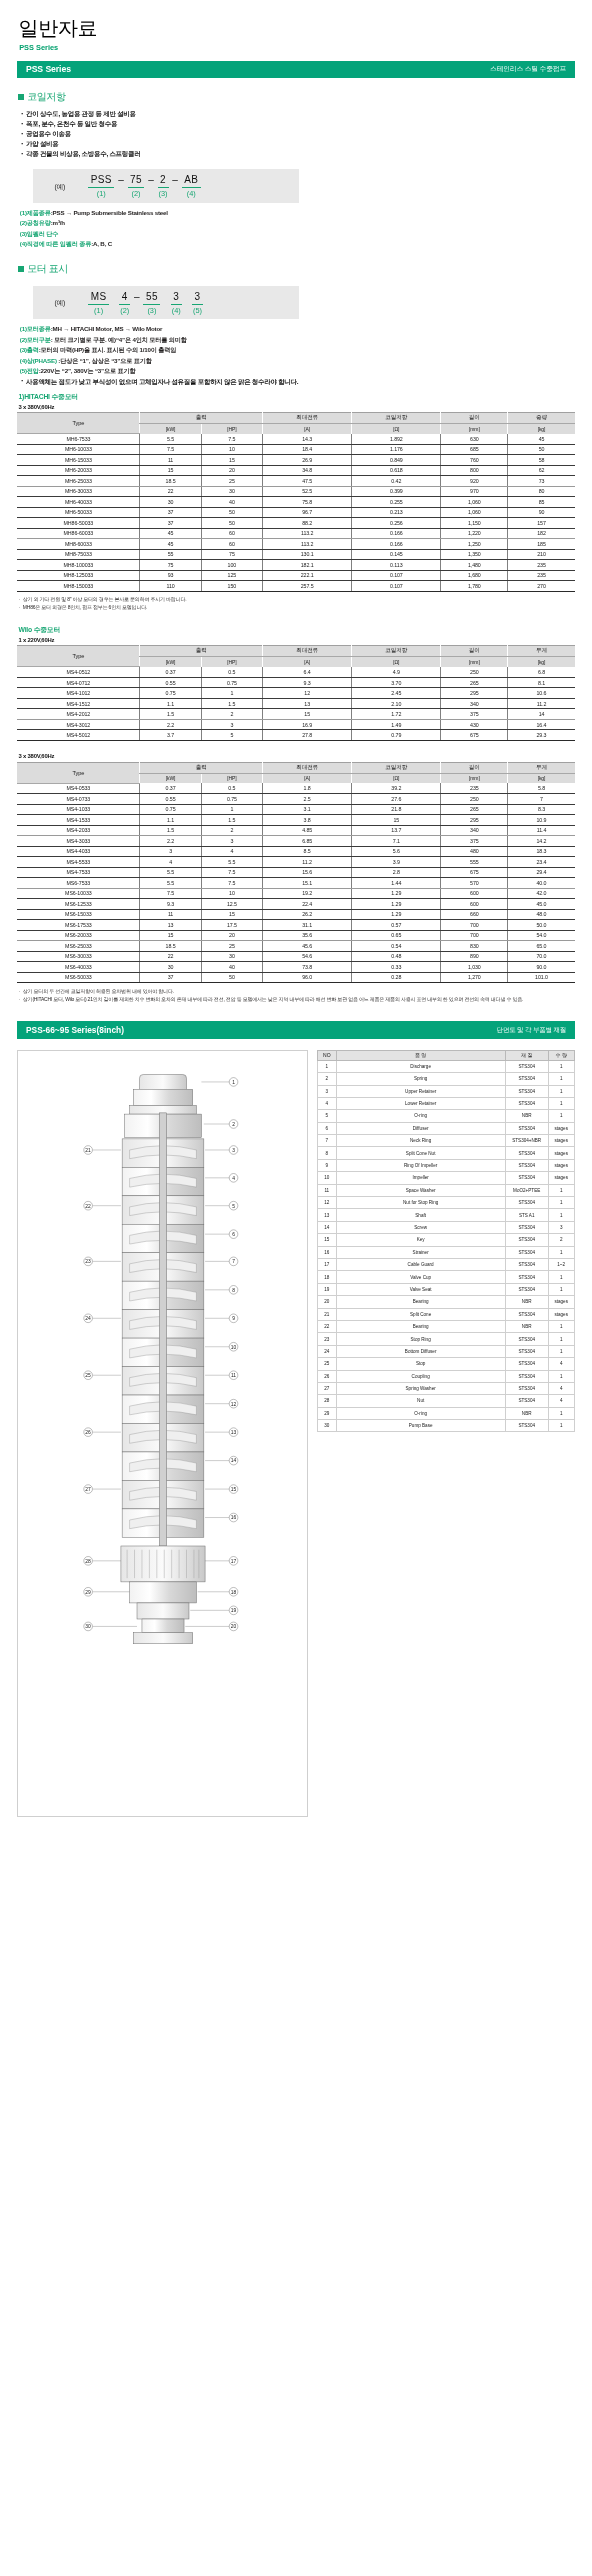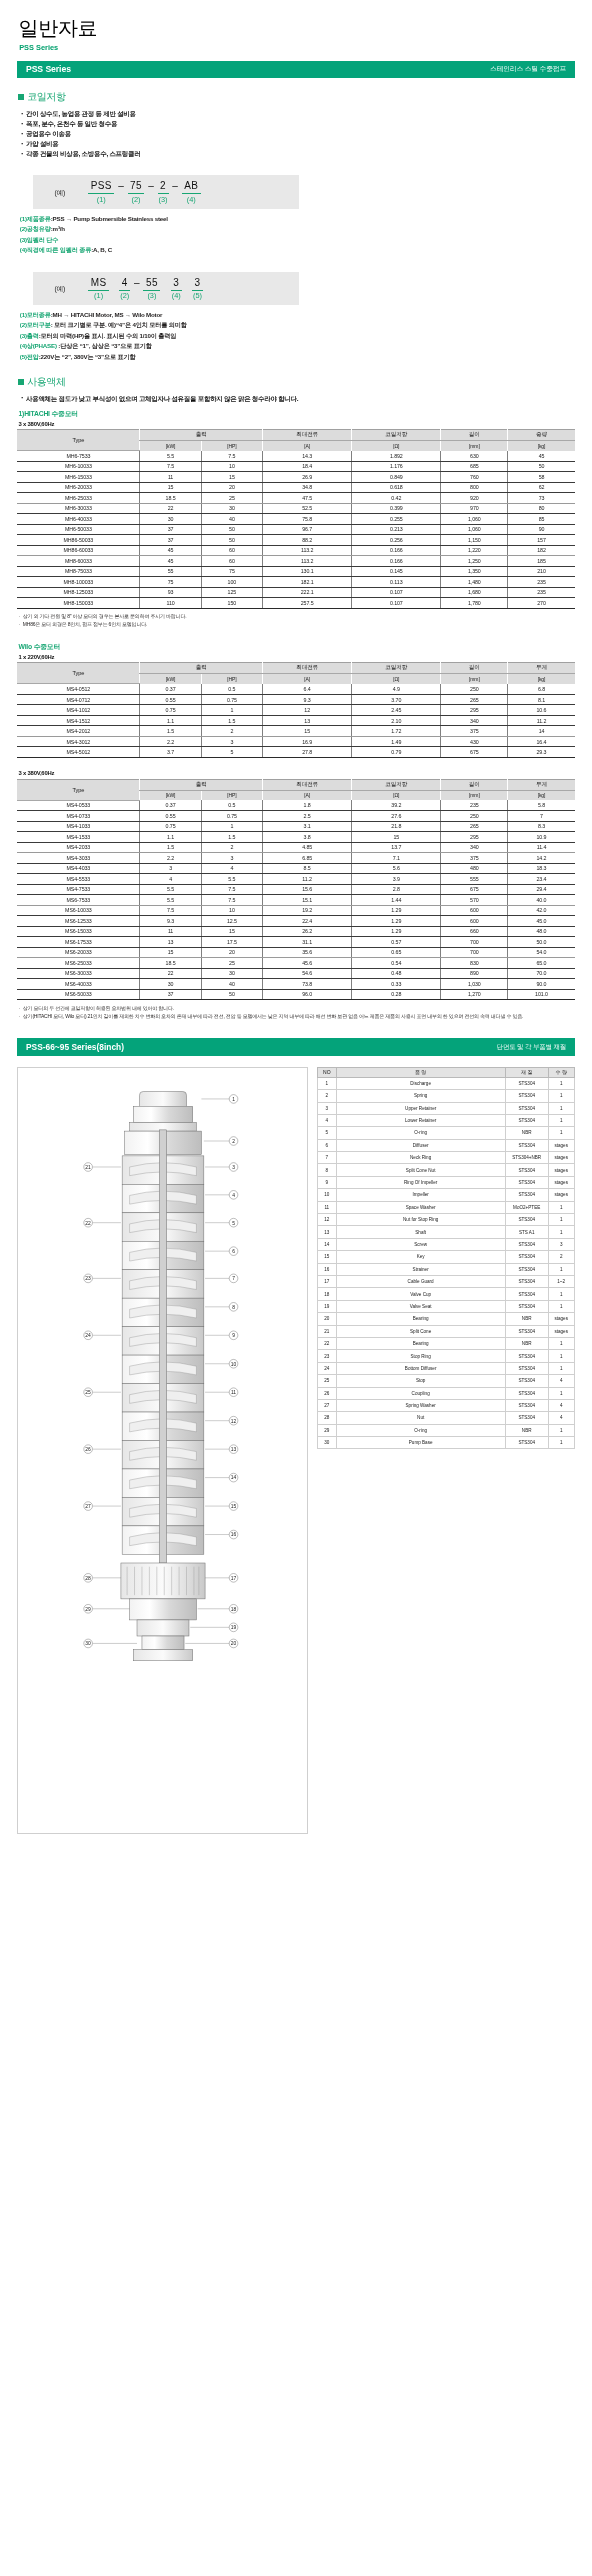--- a/index.html
+++ b/index.html
@@ -55,21 +55,21 @@
   .bullets li:before{
     content:"·"; position:absolute; left:0; top:-0.6px; font-size:8.7px; font-weight:bold;
   }
   ul.bullets{ padding:0; }
 
   
   .desig-box {
     background:#e8e8e8;
     padding: 5px 0 3.7px 0;
     display:flex; align-items:center;
-    margin: 16px 0 5px 16px;
+    margin: 10px 0 5px 16px;
     width: 266px;
   }
   .desig-ex { font-size:6.8px; color:#222; width:53px; text-align:center; letter-spacing:-0.3px;}
   .desig-code { display:flex; align-items:flex-start; gap:0px; }
   .dg { text-align:center; padding: 0 1.9px; }
   .dg .tok {
     font-size:10px; color:#111; letter-spacing:0.4px; line-height:12.4px;
     border-bottom: 0.6px solid #17a673; padding: 0 2.5px 0.6px 2.5px; display:block;
   }
   .dg .idx { font-size:7.4px; color:#17a673; line-height:10px; display:block; padding-top:0.6px;}
@@ -209,20 +209,24 @@
         </div>
       </div>
   </div>
   <div class="desig-list" id="pump-notes">
       <div><span class="gr">(1)제품종류</span><span>:PSS →  Pump Submersible Stainless steel</span></div>
       <div><span class="gr">(2)공칭유량</span><span>:m³/h</span></div>
       <div><span class="gr">(3)임펠러 단수</span><span></span></div>
       <div><span class="gr">(4)직경에 따른 임펠러 종류</span><span>:A, B, C</span></div>
     </div>
 
+  <div class="sec-head">
+    <span class="sq"></span>
+    <span>모터 표시</span>
+  </div>
   <div class="desig-box">
     <div class="desig-ex">(예)</div>
     <div class="desig-code" id="motor-code">
         <div class="dg">
           <span class="tok">MS</span>
           <span class="idx">(1)</span>
         </div>
         <span class="dash">&nbsp;</span>
         <div class="dg">
           <span class="tok">4</span>
@@ -246,24 +250,20 @@
       </div>
   </div>
   <div class="desig-list" id="motor-notes">
       <div><span class="gr">(1)모터종류</span><span>:MH → HITACHI Motor, MS → Wilo Motor</span></div>
       <div><span class="gr">(2)모터구분</span><span>: 모터 크기별로 구분. 예)“4”은 4인치 모터를 의미함</span></div>
       <div><span class="gr">(3)출력</span><span>:모터의 마력(HP)을 표시. 표시된 수의 1/10이 출력임</span></div>
       <div><span class="gr">(4)상(PHASE)</span><span> :단상은 “1”, 삼상은 “3”으로 표기함</span></div>
       <div><span class="gr">(5)전압</span><span>:220V는 “2”, 380V는 “3”으로 표기함</span></div>
     </div>
 
-  <div class="sec-head">
-    <span class="sq"></span>
-    <span>사용액체</span>
-  </div>
   <ul class="bullets" id="liquid-list">
       <li>사용액체는 점도가 낮고 부식성이 없으며 고체입자나 섬유질을 포함하지 않은 맑은 청수라야 합니다.</li>
     </ul>
 
 
   <div class="tbl-group-title">1)HITACHI 수중모터</div>
   <div id="table-0">
       <div class="tbl-volt">3 x 380V,60Hz</div>
       <table class="spec">
         <colgroup>

